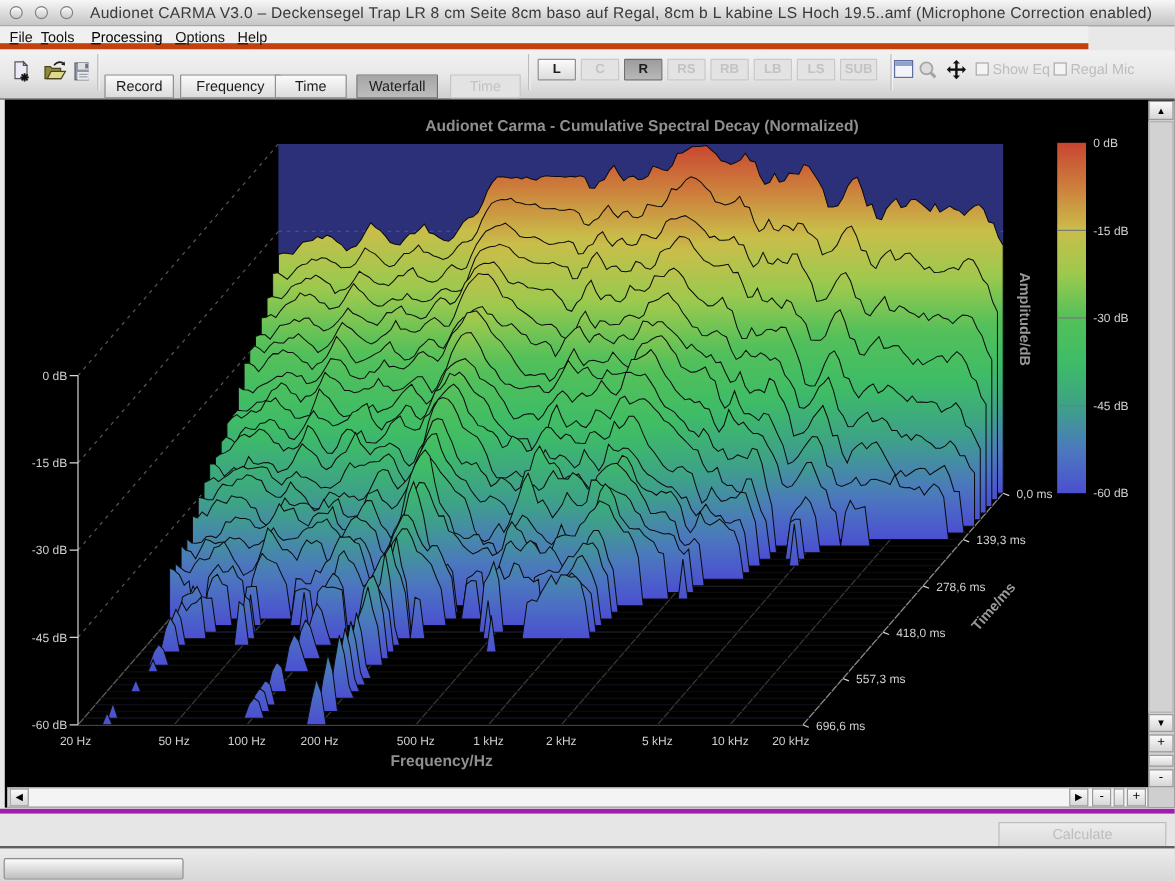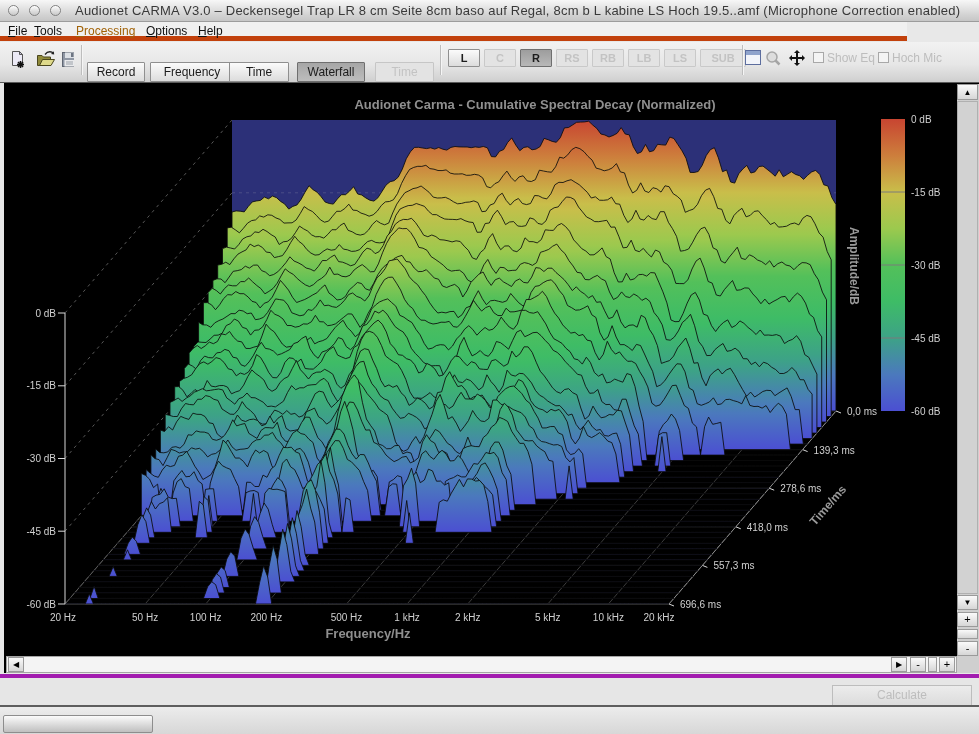--- a/index.html
+++ b/index.html
@@ -64,21 +64,21 @@
 <div id="win">
   <div id="titlebar">
     <div class="tl" style="left:8px"></div>
     <div class="tl" style="left:29px"></div>
     <div class="tl" style="left:50px"></div>
     <div id="title">Audionet CARMA V3.0 – Deckensegel Trap LR 8 cm Seite 8cm baso auf Regal, 8cm b L kabine LS Hoch 19.5..amf (Microphone Correction enabled)</div>
   </div>
   <div id="menubar">
     <span class="mi" style="left:8px"><u>F</u>ile</span>
     <span class="mi" style="left:34px"><u>T</u>ools</span>
-    <span class="mi" style="left:76px;color:#a16207"><u>P</u>rocessing</span>
+    <span class="mi" style="left:76px;color:#000000"><u>P</u>rocessing</span>
     <span class="mi" style="left:146px"><u>O</u>ptions</span>
     <span class="mi" style="left:198px"><u>H</u>elp</span>
   </div>
   <div id="toolbar">
 
     <svg style="position:absolute;left:10px;top:8px" width="64" height="19" viewBox="0 0 64 19">
       <g>
         <path d="M2.5 1.5 L9.5 1.5 L12.5 4.5 L12.5 15.5 L2.5 15.5 Z" fill="#eceaf6" stroke="#555"></path>
         <path d="M9.5 1.5 L9.5 4.5 L12.5 4.5 Z" fill="#c8c4dd" stroke="#555"></path>
         <g stroke="#111" stroke-width="1.6">
@@ -110,42 +110,42 @@
     <div class="tbtn pressed" style="left:297px;width:68px">Waterfall</div>
     <div class="tbtn dis" style="left:375px;width:59px">Time</div>
     <div class="vsep" style="left:440px"></div>
     <div class="cbtn" style="left:448px">L</div>
     <div class="cbtn dis" style="left:484px">C</div>
     <div class="cbtn pressed" style="left:520px">R</div>
     <div class="cbtn dis" style="left:556px">RS</div>
     <div class="cbtn dis" style="left:592px">RB</div>
     <div class="cbtn dis" style="left:628px">LB</div>
     <div class="cbtn dis" style="left:664px">LS</div>
-    <div class="cbtn dis" style="left:700px;width:46px">SUB</div>
+    <div class="cbtn dis" style="left:700px;width:31px">SUB</div>
     <div class="vsep" style="left:742px"></div>
     <svg style="position:absolute;left:745px;top:8px" width="60" height="17" viewBox="0 0 60 17">
       <rect x="0.5" y="0.5" width="15" height="14" fill="#f2f4fa" stroke="#5c6d9e"></rect>
       <rect x="1" y="1" width="14" height="4" fill="#8fa3cc"></rect>
       <g opacity="0.75">
         <circle cx="27" cy="7" r="5" fill="#d9d9d9" stroke="#8f8f8f" stroke-width="1.5"></circle>
         <line x1="30.5" y1="10.5" x2="34.5" y2="14.5" stroke="#8f8f8f" stroke-width="2.5"></line>
       </g>
       <g transform="translate(44,0)" fill="#111">
         <rect x="7" y="2" width="2" height="12"></rect>
         <rect x="2" y="7" width="12" height="2"></rect>
         <path d="M8 0 L11 3 L5 3 Z"></path>
         <path d="M8 16 L11 13 L5 13 Z"></path>
         <path d="M0 8 L3 5 L3 11 Z"></path>
         <path d="M16 8 L13 5 L13 11 Z"></path>
       </g>
     </svg>
     <div class="ck" style="left:813px"></div>
     <div class="cklab" style="left:827px">Show Eq</div>
     <div class="ck" style="left:878px"></div>
-    <div class="cklab" style="left:892px">Hoch Mic</div>
+    <div class="cklab" style="left:892px">Regal Mic</div>
   </div>
   <div id="plotwrap">
     <div id="plot"><svg width="949" height="571" viewBox="6 84 949 571" font-family="Liberation Sans, sans-serif">
           <rect x="6" y="84" width="949" height="571" fill="#000"></rect>
           <defs>
             <linearGradient id="g0" x1="0" y1="120" x2="0" y2="411" gradientUnits="userSpaceOnUse">
               <stop offset="0.0000" stop-color="#c84531"></stop>
               <stop offset="0.1250" stop-color="#cd7e3c"></stop>
               <stop offset="0.2500" stop-color="#c9be4a"></stop>
               <stop offset="0.3750" stop-color="#9cc94e"></stop>

